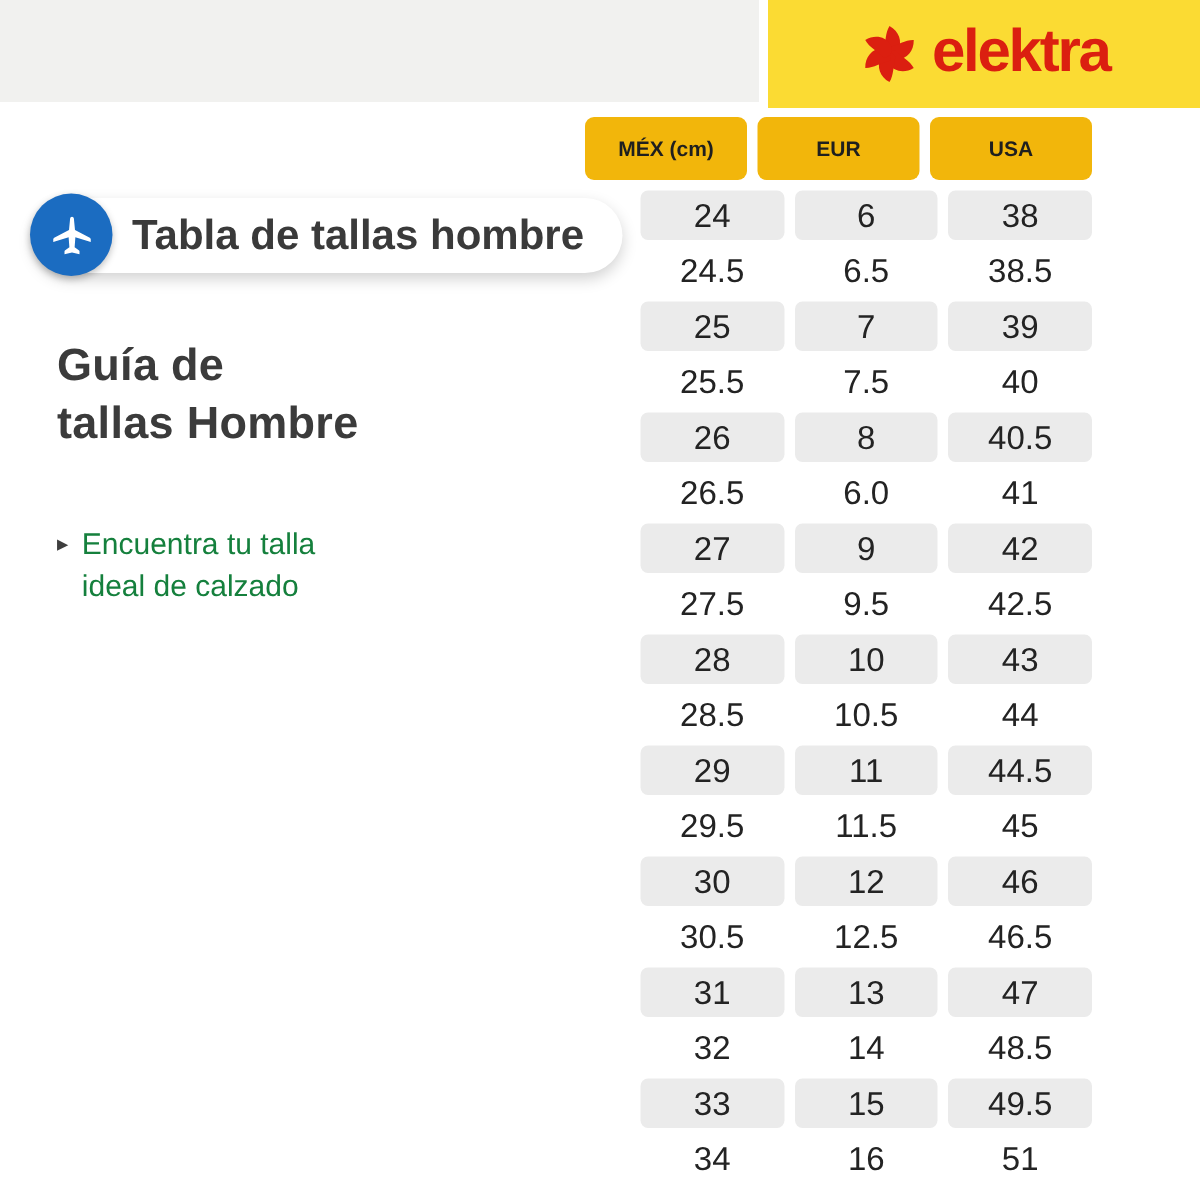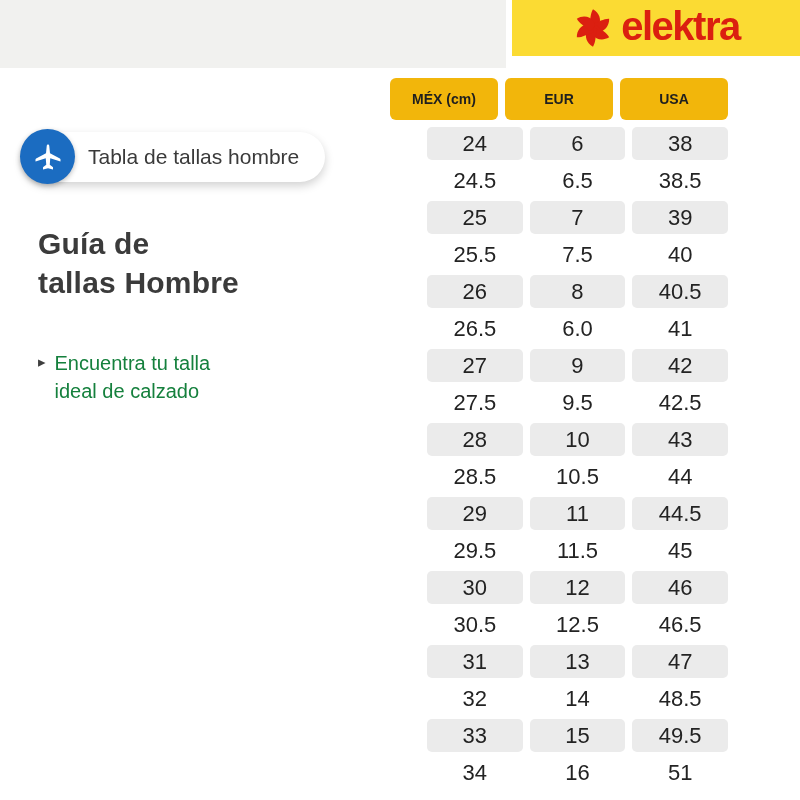--- a/index.html
+++ b/index.html
@@ -3,39 +3,39 @@
 <meta charset="utf-8">
 <style>
   html,body{margin:0;padding:0;}
   body{
     width:800px;height:800px;position:relative;overflow:hidden;
     background:#ffffff;font-family:"Liberation Sans",sans-serif;
   }
   
   .top-band{position:absolute;left:0;top:0;width:506px;height:68px;background:#F1F1EF;}
   .logo-block{
-    position:absolute;left:512px;top:0;width:288px;height:56px;background:#FBDB33;
+    position:absolute;left:512px;top:0;width:288px;height:72px;background:#FBDB33;
     display:flex;align-items:center;justify-content:center;gap:7px;
   }
   .logo-text{
     font-size:40px;font-weight:bold;color:#DB1F10;letter-spacing:-1.5px;line-height:1;
     padding-bottom:4px;
   }
   
   .badge{
     position:absolute;left:22px;top:132px;height:50px;background:#ffffff;
     border-radius:28px;box-shadow:0 4px 10px rgba(0,0,0,0.18);
     display:flex;align-items:center;padding:0 26px 0 66px;box-sizing:border-box;
   }
   .badge-circle{
     position:absolute;left:-2px;top:-3px;width:55px;height:55px;border-radius:50%;
     background:#1B6CC1;display:flex;align-items:center;justify-content:center;
     box-shadow:0 2px 5px rgba(0,0,0,0.25);
   }
-  .badge-label{font-size:21px;font-weight:normal;color:#3A3A3A;white-space:nowrap;text-align:center;}
+  .badge-label{font-size:28px;font-weight:bold;color:#3A3A3A;white-space:nowrap;text-align:center;}
   
   .heading{
     position:absolute;left:38px;top:224px;font-size:30px;font-weight:bold;
     color:#3B3B3B;line-height:1.3;letter-spacing:0.2px;
   }
   
   .bullet{position:absolute;left:38px;top:349px;display:flex;gap:9px;}
   .bullet-marker{font-size:15px;color:#3E3E3E;margin-top:4px;}
   .bullet-text{font-size:20px;color:#15803d;line-height:1.4;}
   

